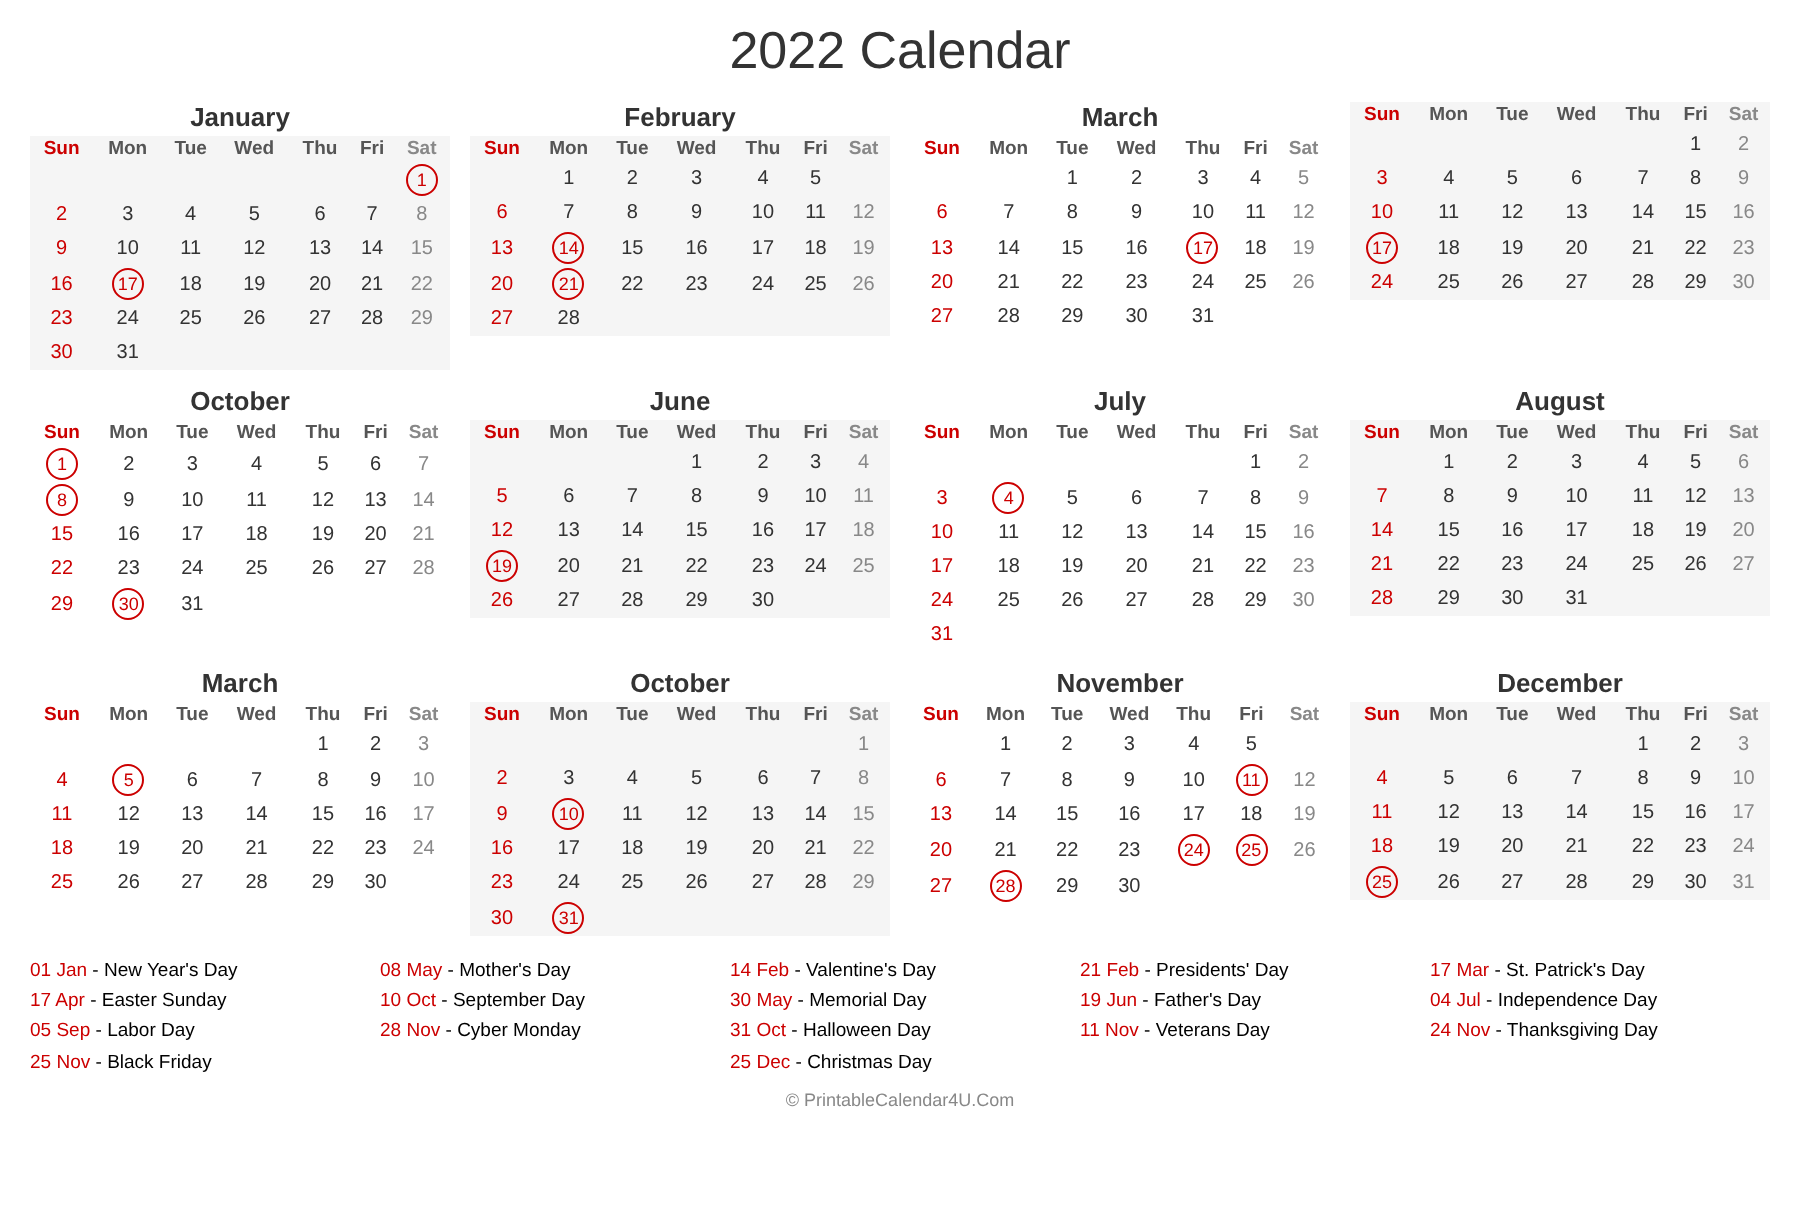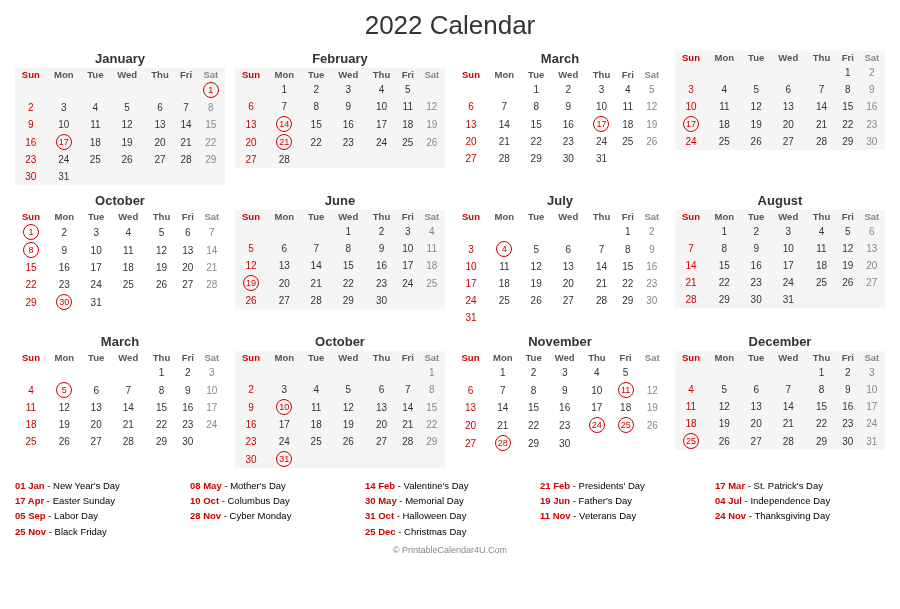--- a/index.html
+++ b/index.html
@@ -74,21 +74,21 @@
       grid-template-columns: repeat(5, 1fr);
       gap: 2px 5px;
       font-size: 9.5px;
       line-height: 1.6;
     }
     .holiday-entry {
       white-space: nowrap;
     }
     .holiday-entry .hdate {
       color: #c00;
-      font-weight: bold;
+      font-weight: normal;
     }
     .footer {
       text-align: center;
       font-size: 9px;
       color: #888;
       margin-top: 6px;
     }
   </style>
 </head>
 <body>
@@ -882,21 +882,21 @@
 
 <div class="holidays-section" id="holidays-section">
     <div>
       <div class="holiday-entry"><span class="hdate">01 Jan</span> - <span>New Year's Day</span></div>
       <div class="holiday-entry"><span class="hdate">17 Apr</span> - <span>Easter Sunday</span></div>
       <div class="holiday-entry"><span class="hdate">05 Sep</span> - <span>Labor Day</span></div>
       <div class="holiday-entry"><span class="hdate">25 Nov</span> - <span>Black Friday</span></div>
     </div>
     <div>
       <div class="holiday-entry"><span class="hdate">08 May</span> - <span>Mother's Day</span></div>
-      <div class="holiday-entry"><span class="hdate">10 Oct</span> - <span>Columbus Day</span></div>
+      <div class="holiday-entry"><span class="hdate">10 Oct</span> - <span>September Day</span></div>
       <div class="holiday-entry"><span class="hdate">28 Nov</span> - <span>Cyber Monday</span></div>
     </div>
     <div>
       <div class="holiday-entry"><span class="hdate">14 Feb</span> - <span>Valentine's Day</span></div>
       <div class="holiday-entry"><span class="hdate">30 May</span> - <span>Memorial Day</span></div>
       <div class="holiday-entry"><span class="hdate">31 Oct</span> - <span>Halloween Day</span></div>
       <div class="holiday-entry"><span class="hdate">25 Dec</span> - <span>Christmas Day</span></div>
     </div>
     <div>
       <div class="holiday-entry"><span class="hdate">21 Feb</span> - <span>Presidents' Day</span></div>

